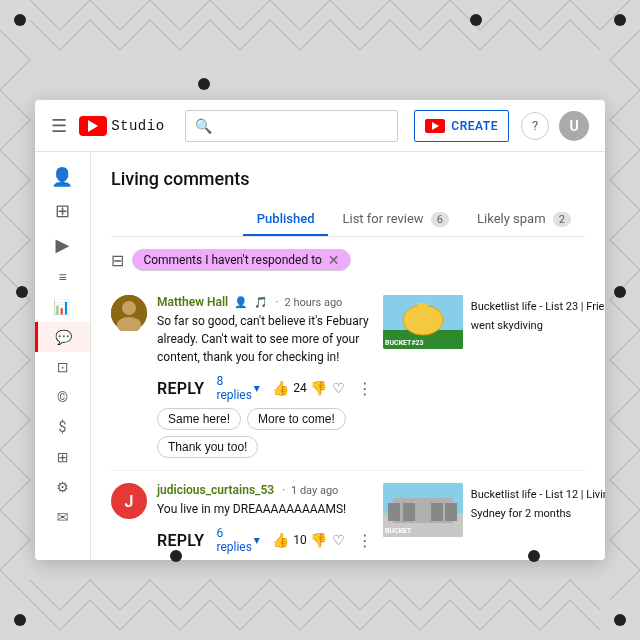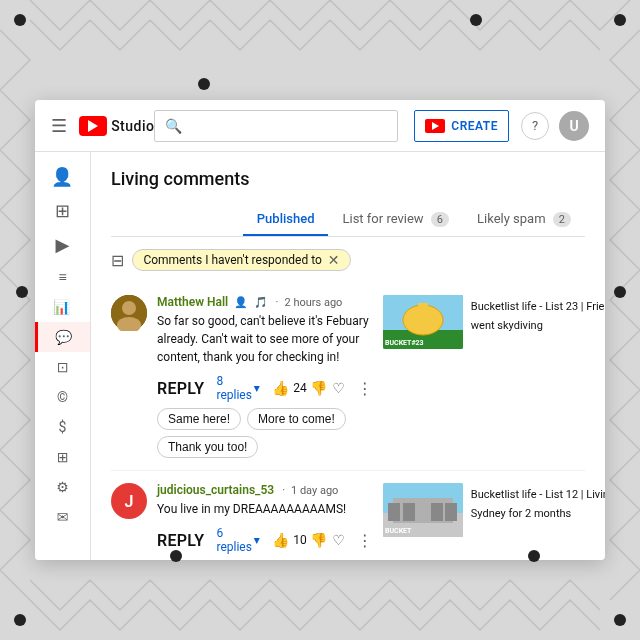--- a/index.html
+++ b/index.html
@@ -59,20 +59,22 @@
     .menu-icon {
       cursor: pointer;
       margin-right: 12px;
       font-size: 18px;
       color: #606060;
     }
 
     .logo-area {
       display: flex;
       align-items: center;
+      margin-right: 20px;
+      font-family: Liberation Mono, monospace;
     }
 
     .yt-icon {
       width: 28px;
       height: 20px;
       background: #ff0000;
       border-radius: 4px;
       display: flex;
       align-items: center;
       justify-content: center;
@@ -278,21 +280,21 @@
     }
 
     .filter-chip {
       display: flex;
       border: 1px solid #ccc;
       border-radius: 16px;
       padding: 3px 10px;
       font-size: 12px;
       color: #111;
       gap: 6px;
-      background: #fef9c3;
+      background: #f0abfc;
     }
 
     .filter-chip-close {
       cursor: pointer;
       color: #606060;
       font-size: 14px;
       line-height: 1;
     }
 
     

